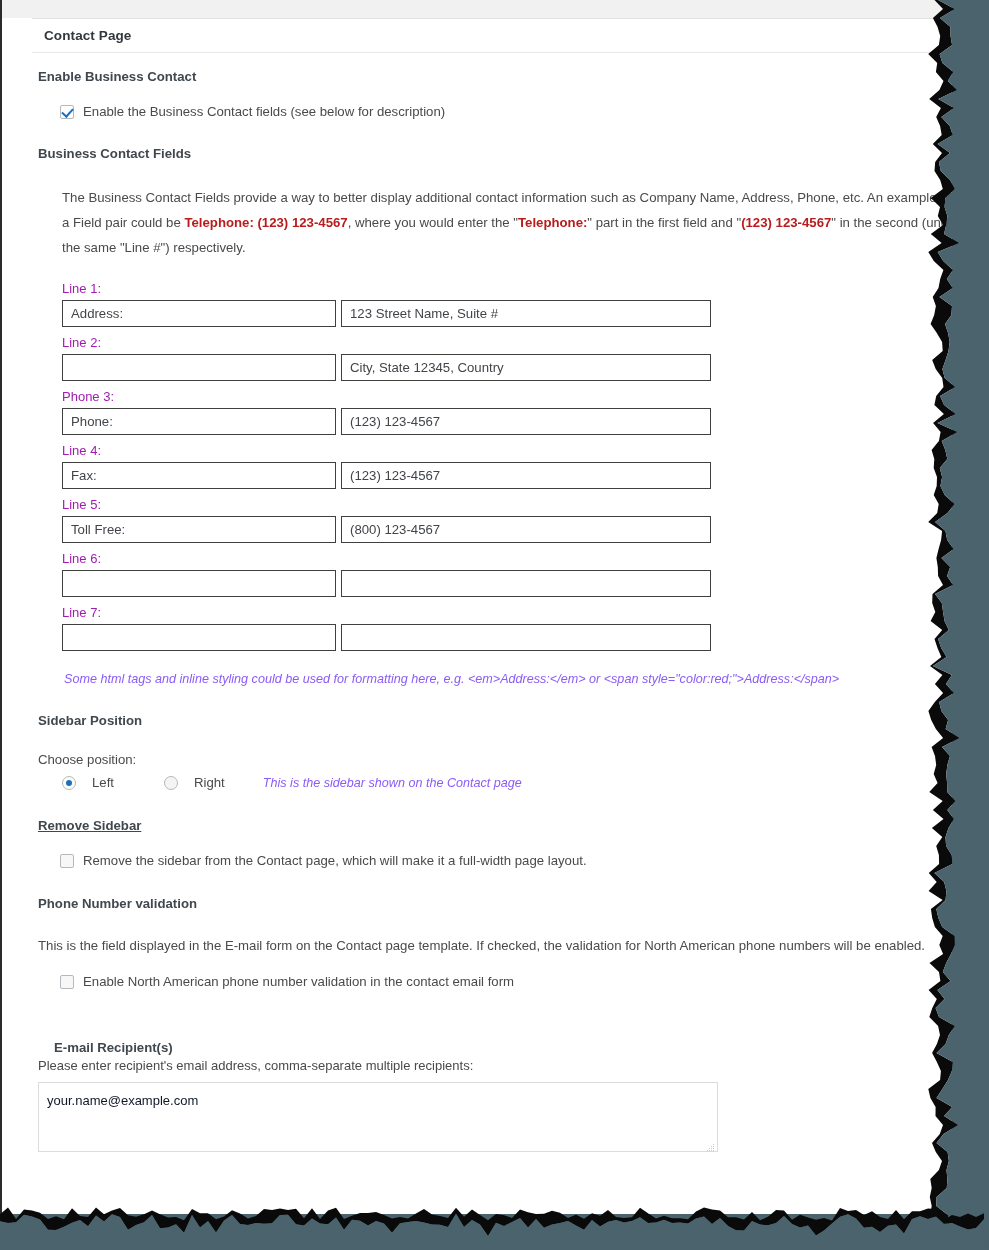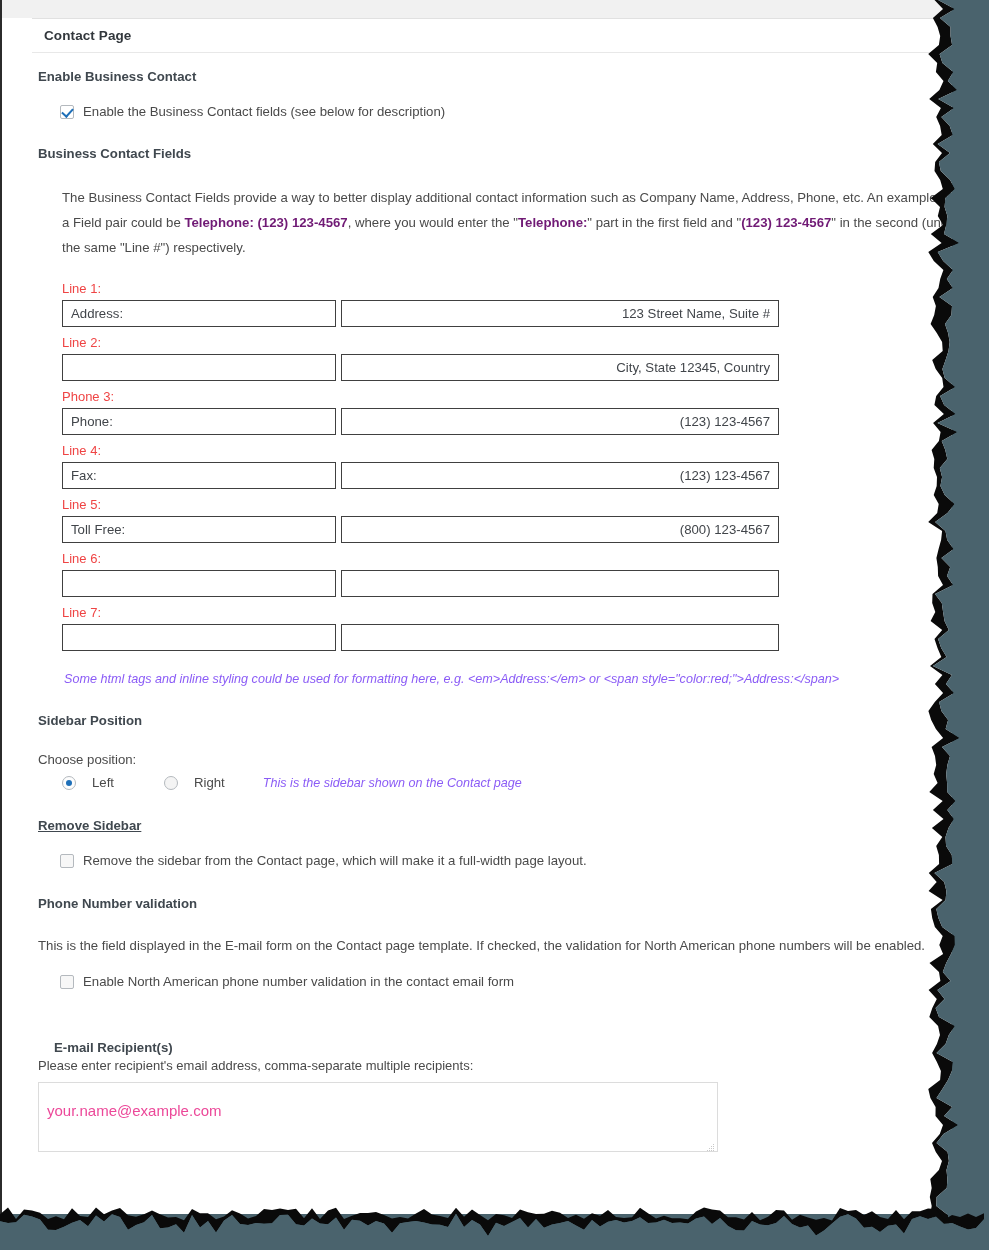--- a/index.html
+++ b/index.html
@@ -165,54 +165,54 @@
     position: relative;
     top: -1px;
   }
 
   p.body-text {
     font-size: 13.2px;
     color: #4a4a4a;
     line-height: 25px;
     margin: 0;
   }
-  p.body-text b { color: #701a75; }
+  p.body-text b { color: #b91c1c; }
 
   .help-italic {
     font-style: italic;
     font-size: 12.6px;
     color: #8b5cf6;
   }
 
   
   .lines-wrap { margin-left: 24px; }
   .line-label {
     font-size: 13px;
-    color: #ef4444;
+    color: #a21caf;
     line-height: 22px;
   }
   .line-row {
     display: flex;
     gap: 5px;
     margin-bottom: 5px;
   }
   .txt {
     height: 27px;
     box-sizing: border-box;
     border: 1px solid #404040;
     background: #fff;
     font-family: "Liberation Sans", sans-serif;
     font-size: 13.2px;
     color: #41454a;
     padding: 0 8px;
     outline: none;
     border-radius: 0;
   }
   .txt.a { width: 274px; }
-  .txt.b { width: 438px; text-align: right; }
+  .txt.b { width: 370px; }
 
   .radio-line {
     display: flex;
     align-items: center;
     gap: 16px;
   }
   .radio-line .gap { width: 18px; }
 
   
   .recipients {
@@ -235,23 +235,23 @@
     line-height: 22px;
     margin-bottom: 5px;
   }
   .ta {
     width: 680px;
     height: 70px;
     box-sizing: border-box;
     border: 1px solid #dcdcdc;
     background: #fff;
     font-family: "Liberation Sans", sans-serif;
-    font-size: 15px;
-    color: #ec4899;
-    padding: 19px 8px;
+    font-size: 13px;
+    color: #0f172a;
+    padding: 9px 8px;
     resize: none;
     outline: none;
     line-height: 18px;
     overflow: hidden;
   }
   .ta-wrap { position: relative; display: inline-block; }
   .grip {
     position: absolute;
     right: 3px; bottom: 3px;
     width: 9px; height: 9px;

